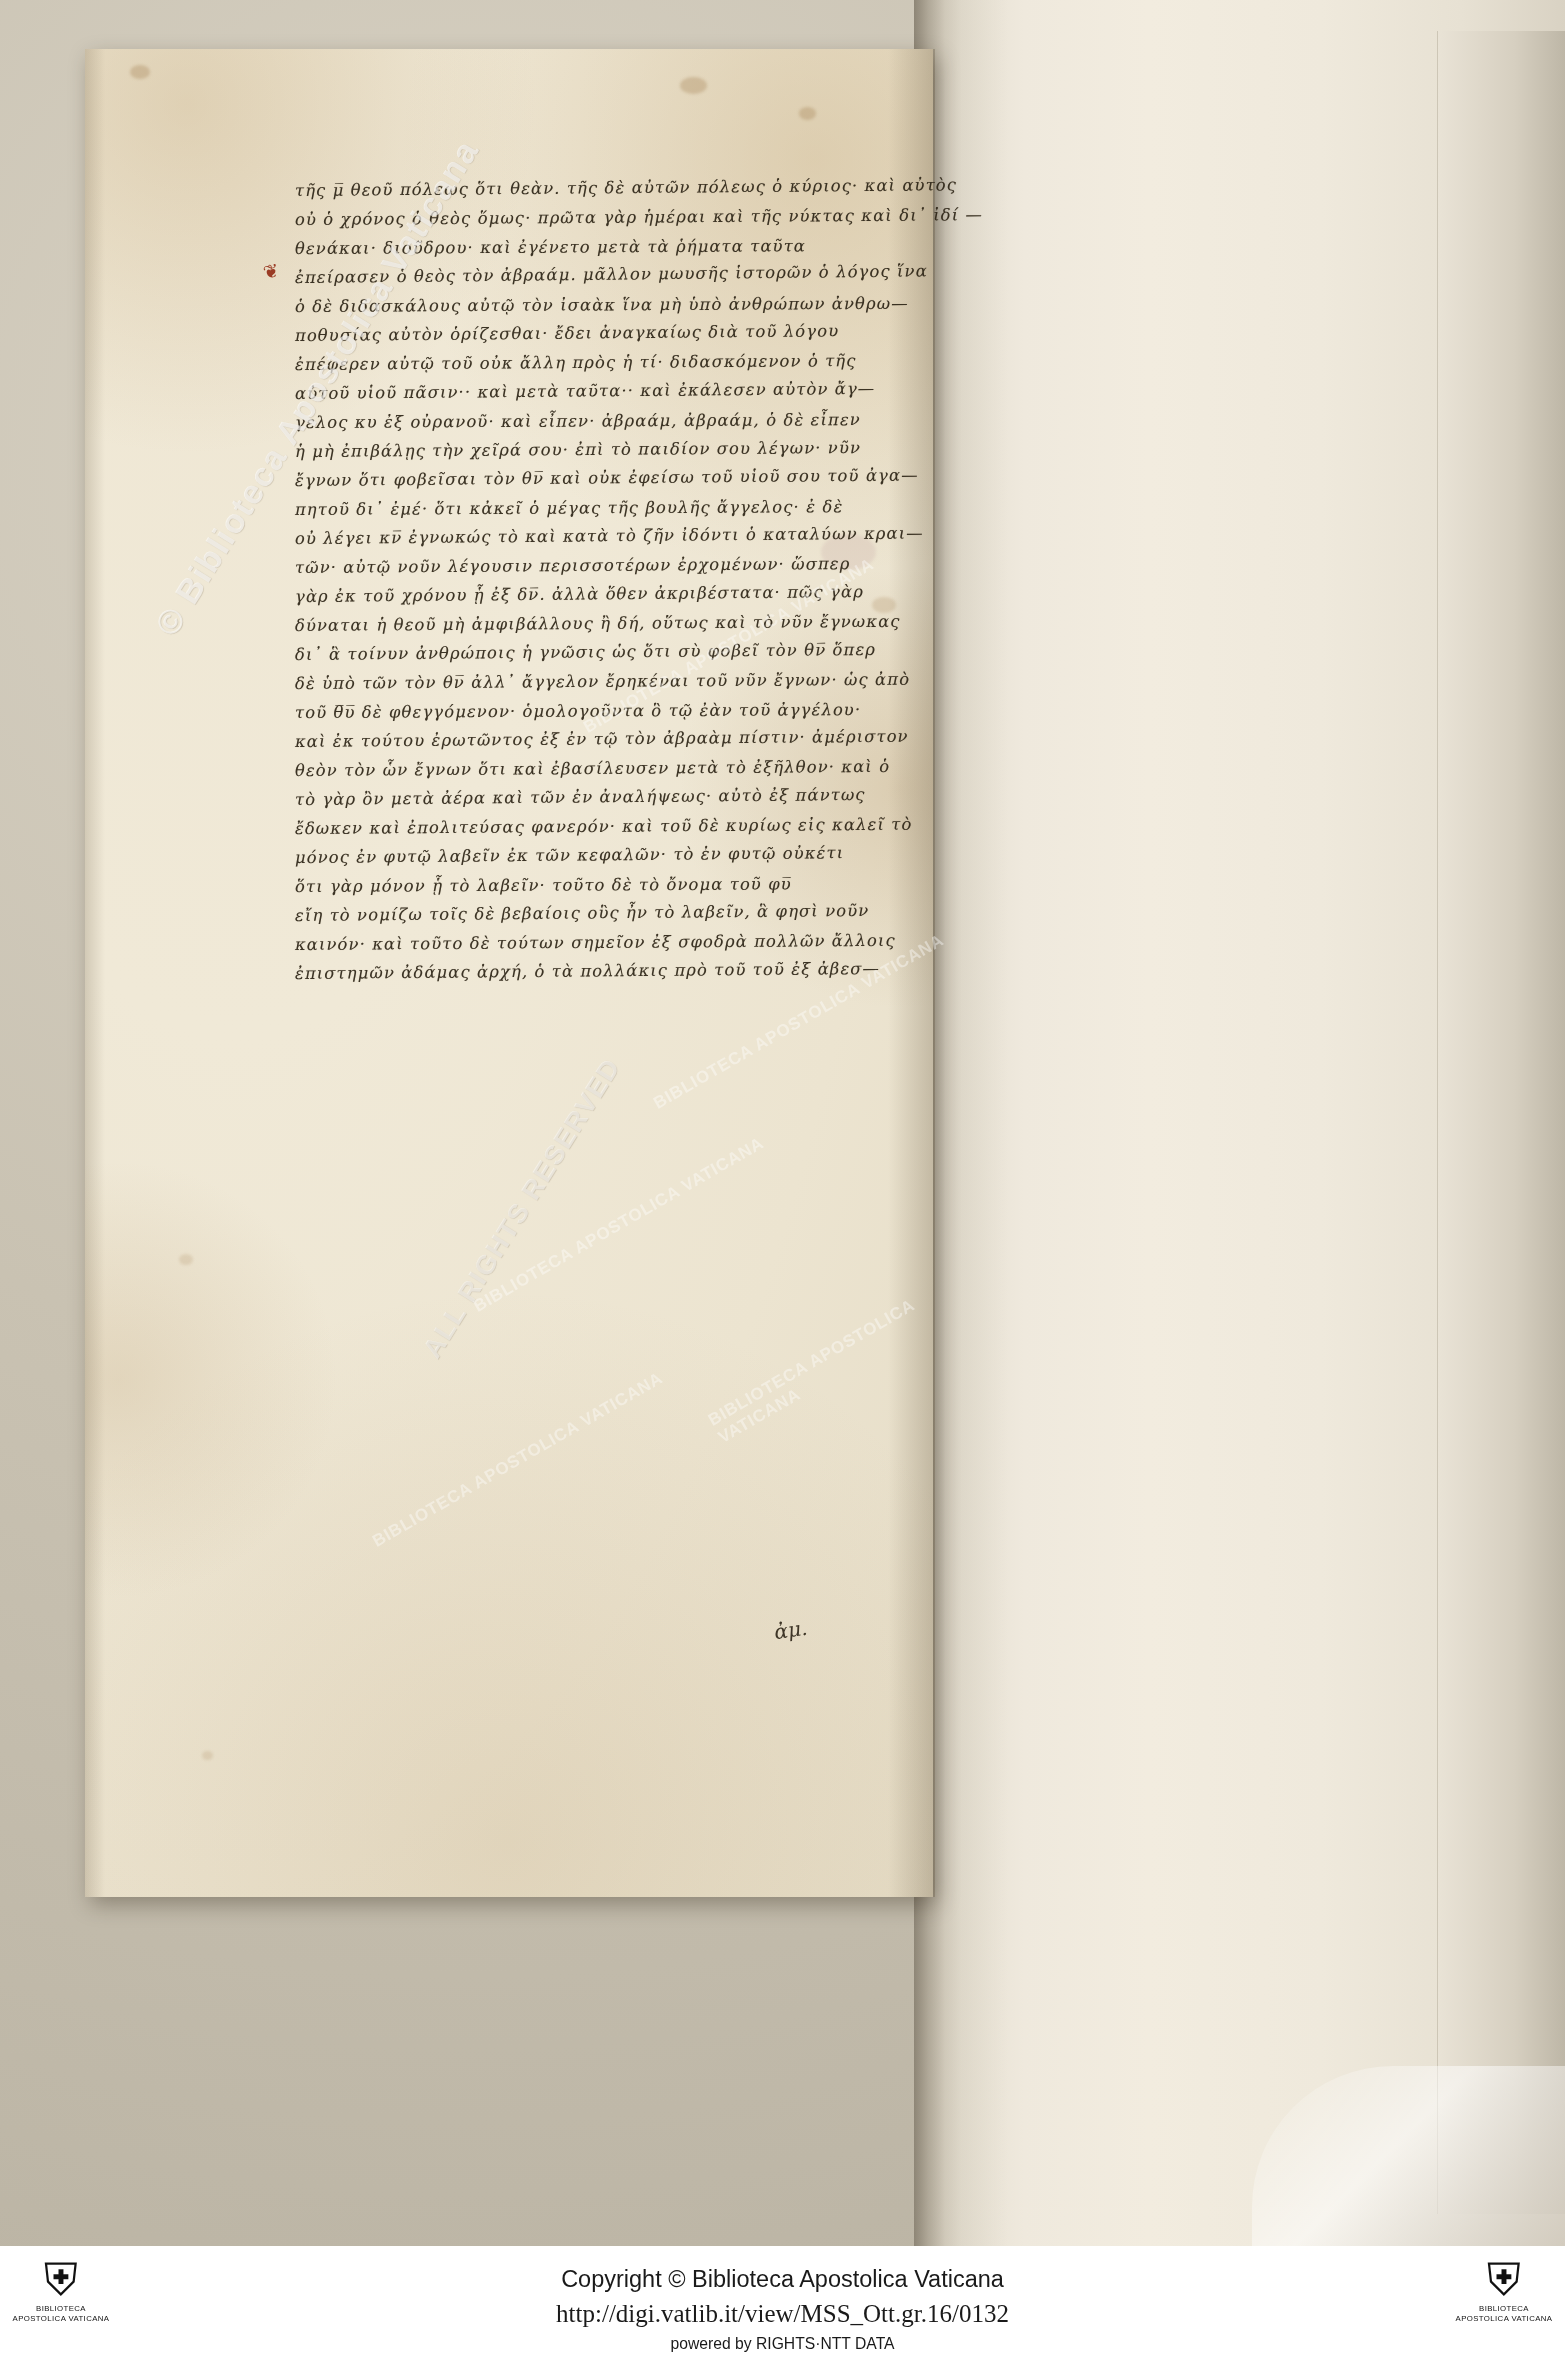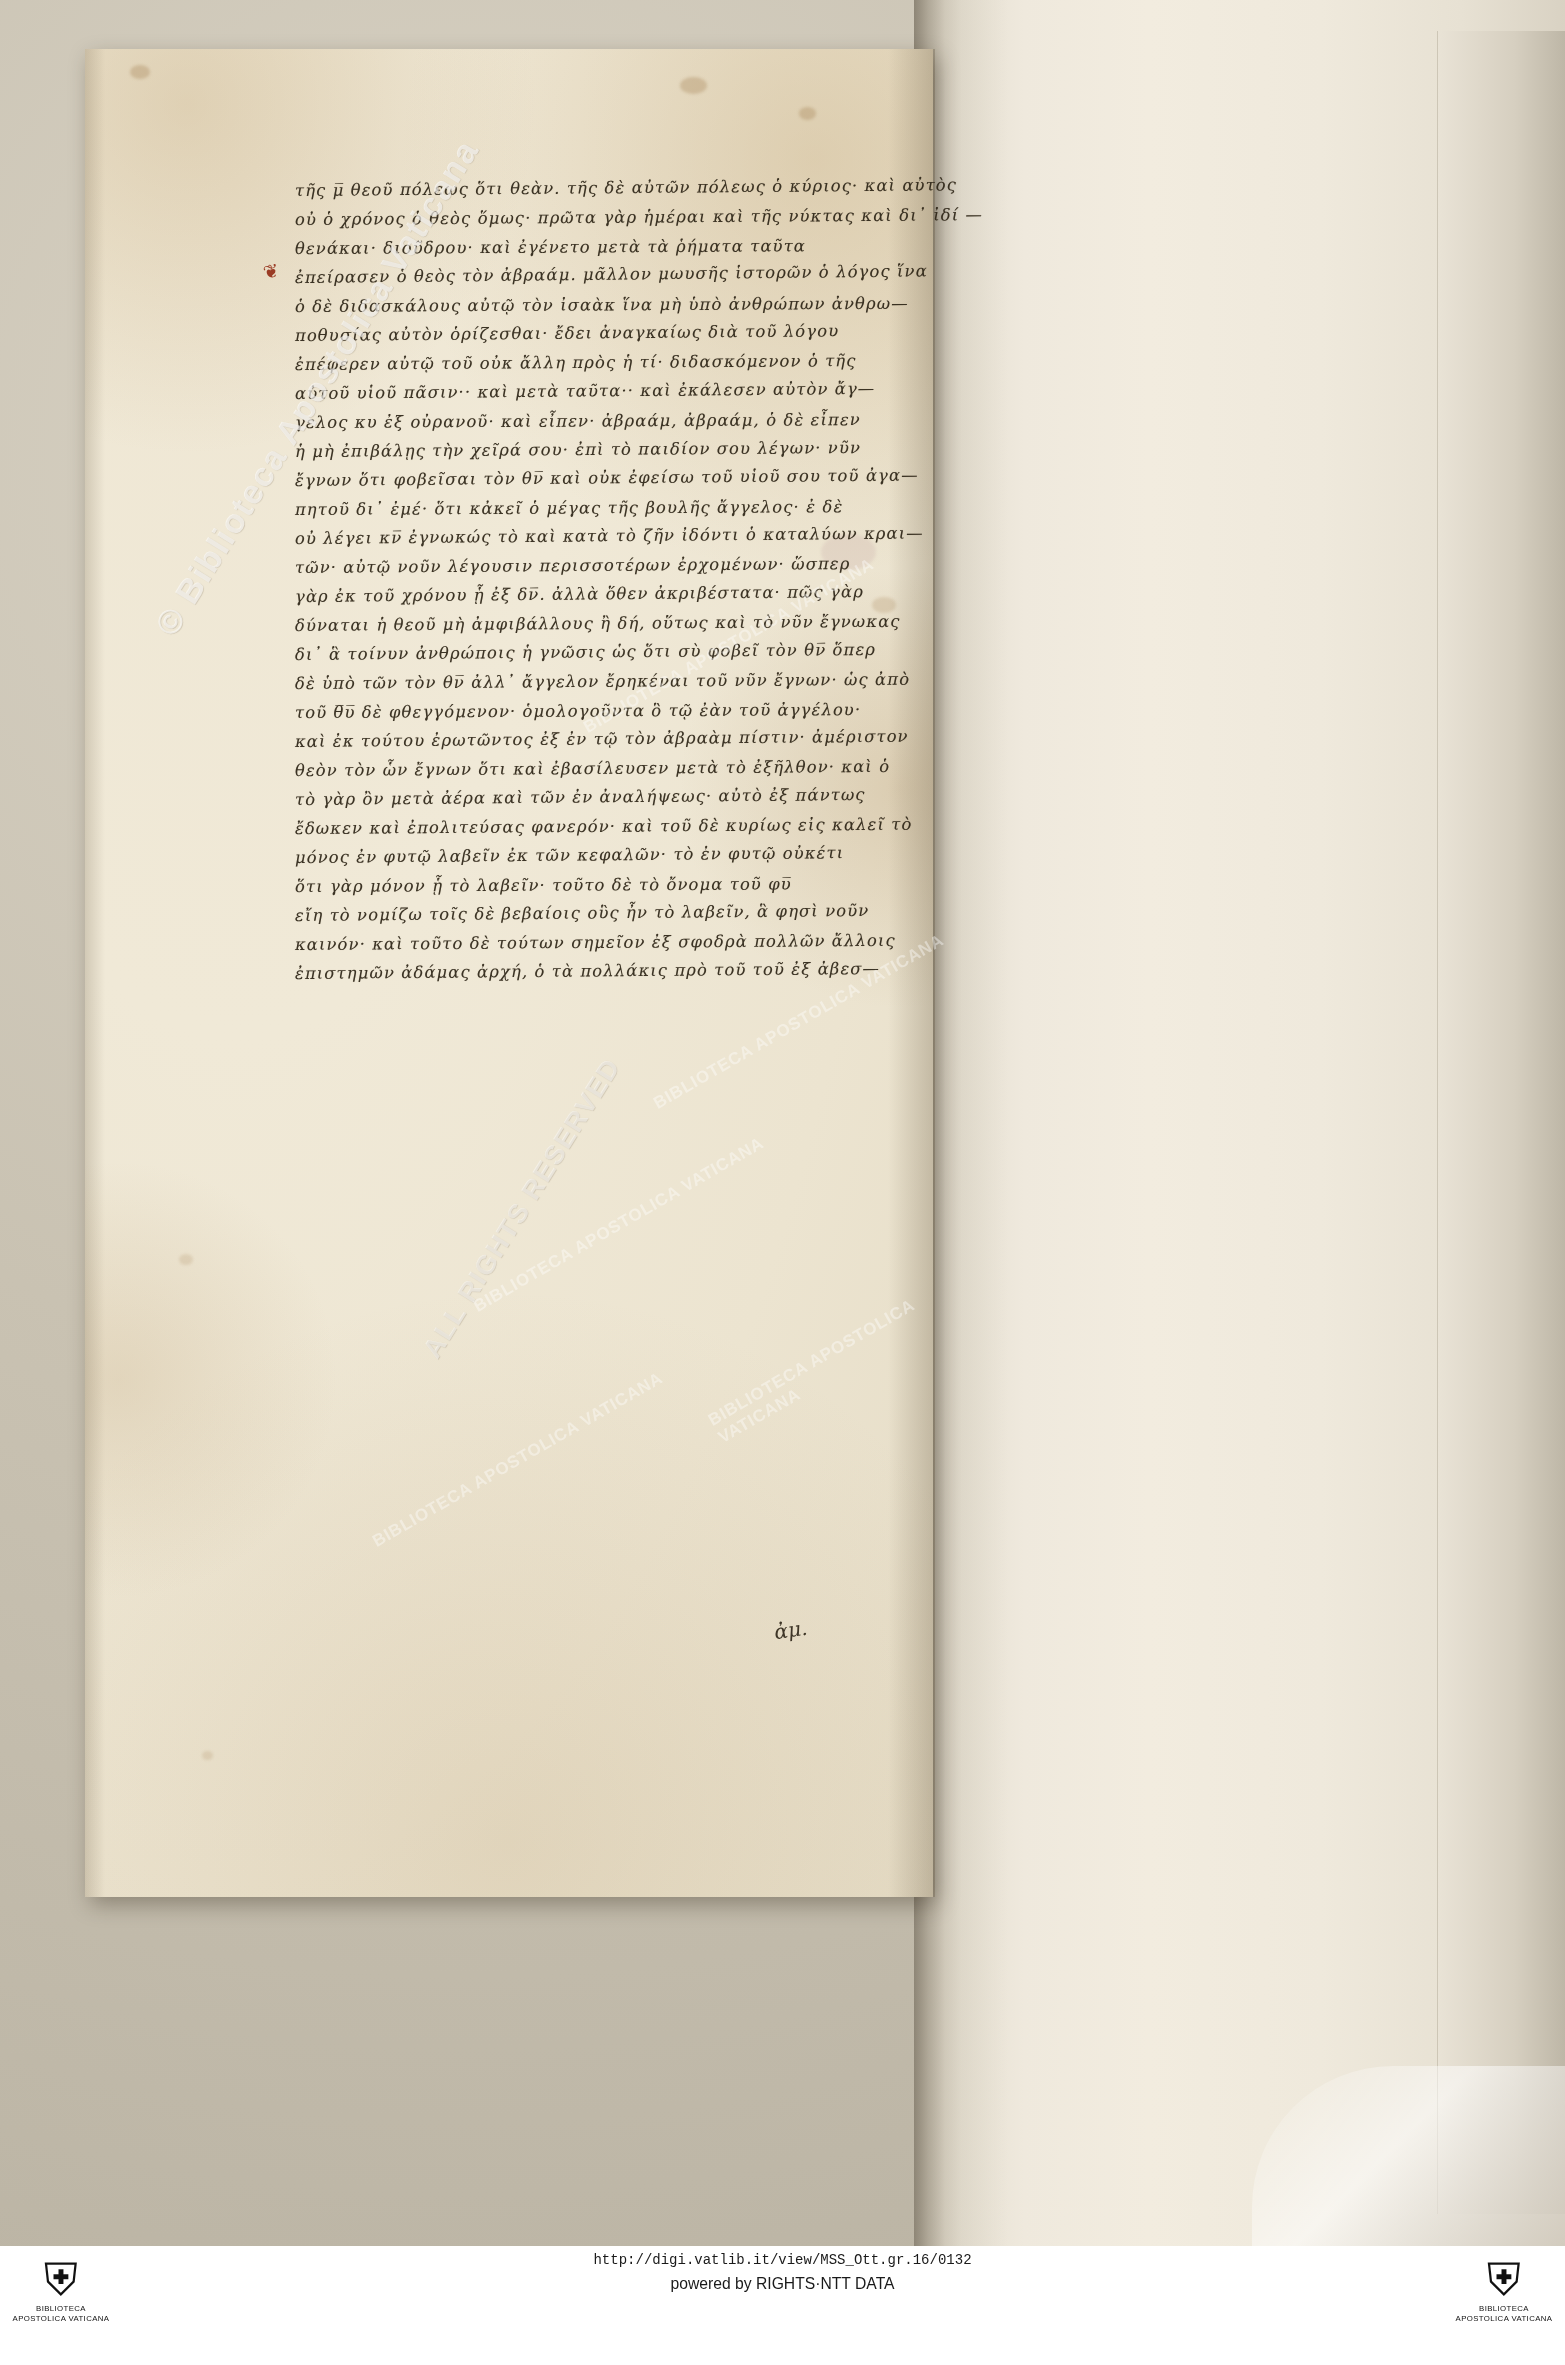--- a/index.html
+++ b/index.html
@@ -114,21 +114,21 @@
 
   
   .footer{
     position:absolute;left:0;top:2246px;width:1565px;height:120px;
     background:#ffffff;
   }
   .footer-center{
     position:absolute;left:0;top:0;width:1565px;text-align:center;
   }
   .f-line1{font-size:23.5px;color:#1a1a1a;margin-top:20.3px;font-family:"Liberation Sans",sans-serif;}
-  .f-line2{font-size:14px;color:#1a1a1a;margin-top:6.3px;font-family:Liberation Mono, monospace;}
+  .f-line2{font-size:25px;color:#1a1a1a;margin-top:6.3px;font-family:Liberation Serif, serif;}
   .f-line3{font-size:15.7px;color:#1a1a1a;margin-top:7px;font-family:"Liberation Sans",sans-serif;}
   .seal{
     position:absolute;top:9.4px;width:100px;height:100px;text-align:center;
   }
   .seal.left{left:11px;}
   .seal.right{left:1454px;}
   .seal-glyph{font-size:45px;line-height:49px;color:#111;}
   .seal-text{
     font-size:7.8px;color:#111;font-family:"Liberation Sans",sans-serif;
     letter-spacing:0.4px;line-height:9.4px;
@@ -205,20 +205,21 @@
   </div>
 </div>
 
 <div class="footer">
   <div class="seal left">
     <div class="seal-glyph">⛨</div>
     <div class="seal-text">BIBLIOTECA APOSTOLICA VATICANA</div>
   </div>
 
   <div class="footer-center">
+    <div class="f-line1">Copyright © Biblioteca Apostolica Vaticana</div>
     <div class="f-line2">http://digi.vatlib.it/view/MSS_Ott.gr.16/0132</div>
     <div class="f-line3">powered by RIGHTS·NTT DATA</div>
   </div>
 
   <div class="seal right">
     <div class="seal-glyph">⛨</div>
     <div class="seal-text">BIBLIOTECA APOSTOLICA VATICANA</div>
   </div>
 </div>
 

